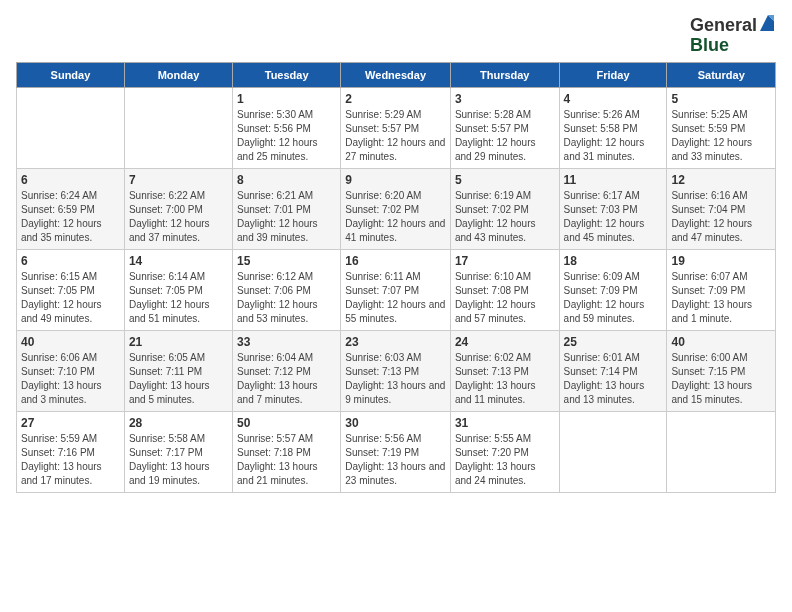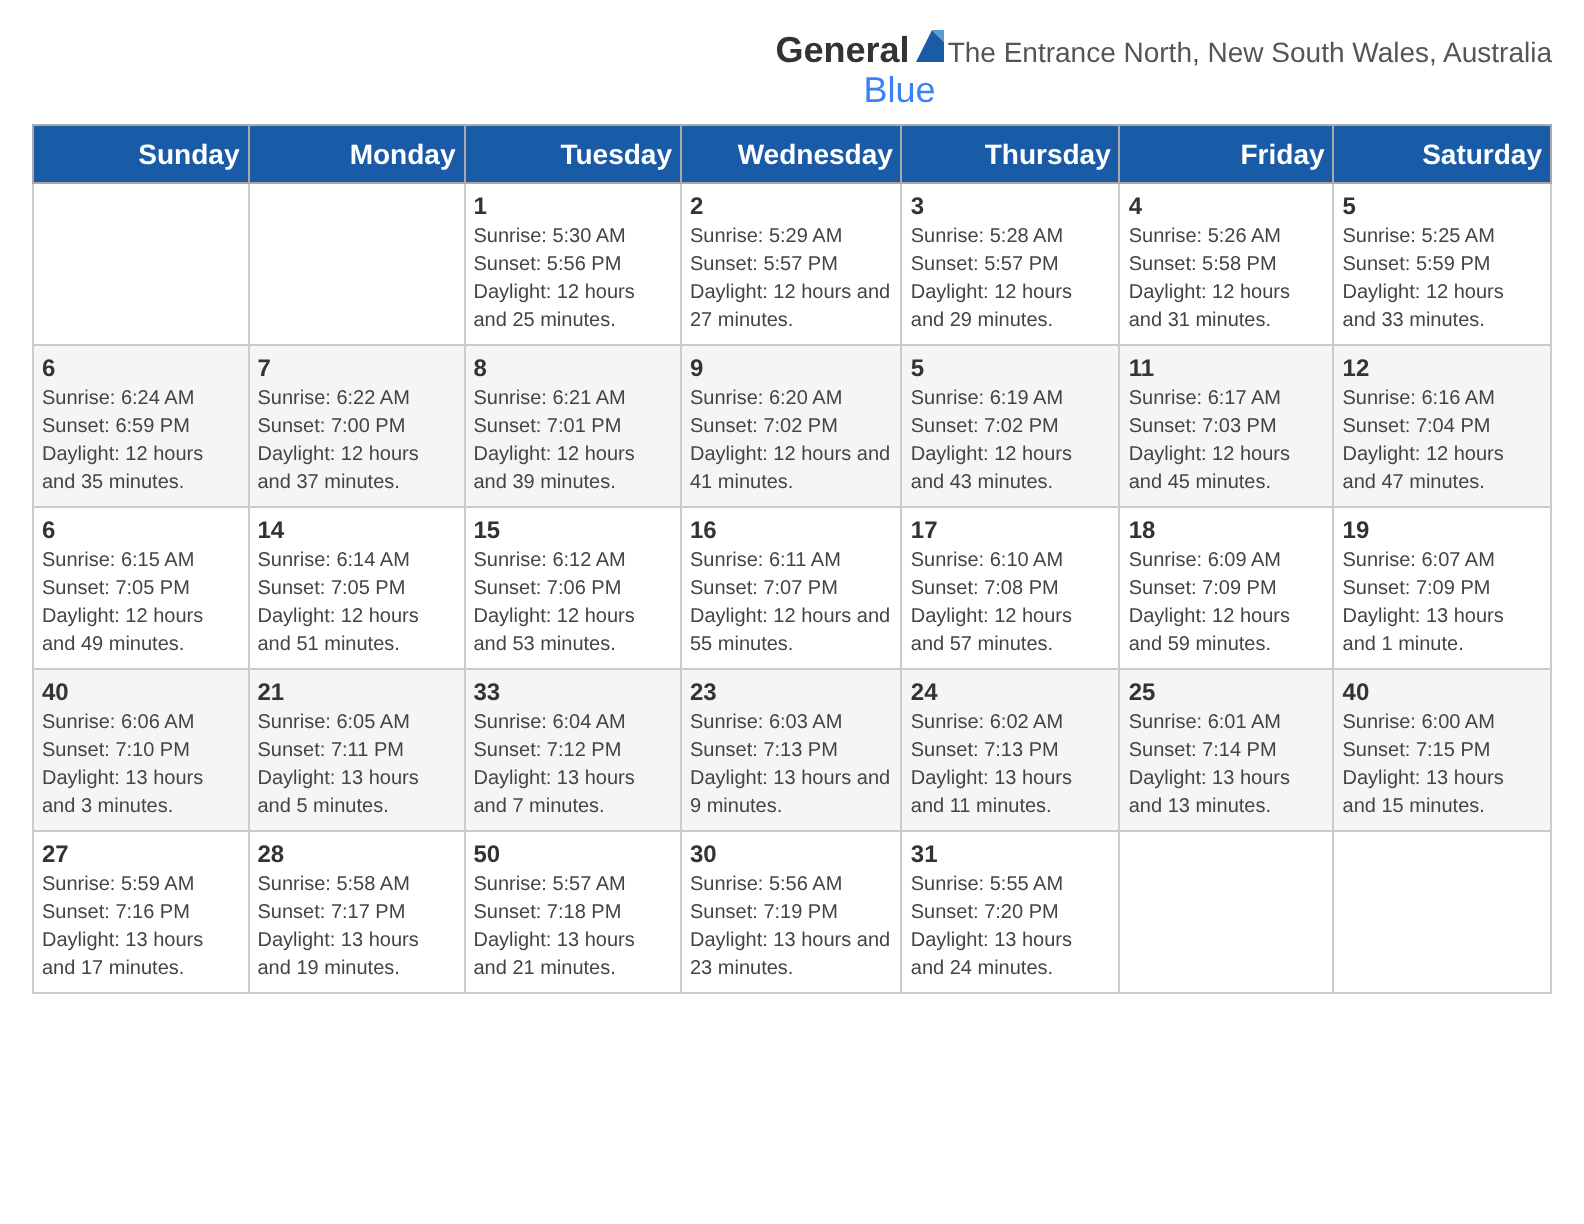--- a/index.html
+++ b/index.html
@@ -22,23 +22,22 @@
       align-items: flex-start;
       line-height: 1.1;
     }
     .logo-general {
       font-size: 18px;
       font-weight: bold;
       color: #333;
     }
     .logo-blue {
       font-size: 18px;
-      font-weight: normal;
-      color: #3b82f6;
-      margin-left: 44px;
+      font-weight: bold;
+      color: #14532d;
     }
     .title-section {
       text-align: right;
     }
     .month-title {
       font-size: 36px;
       font-weight: bold;
       color: #333;
     }
     .location-title {
@@ -48,22 +47,22 @@
     }
     .calendar-table {
       width: 100%;
       border-collapse: collapse;
       font-size: 11px;
     }
     .calendar-table thead tr th {
       background-color: #1a5ba8;
       color: #fff;
       padding: 6px 4px;
-      text-align: right;
-      font-size: 14px;
+      text-align: center;
+      font-size: 11px;
       border: 1px solid #aaa;
     }
     .calendar-table tbody tr td {
       border: 1px solid #ccc;
       vertical-align: top;
       padding: 4px;
       height: 80px;
       width: 113px;
       background: #fff;
     }
@@ -94,21 +93,20 @@
     <div style="display:flex;align-items:center;">
       <span class="logo-general">General</span>
       <svg width="18" height="18" viewBox="0 0 18 18" style="margin-left:1px;margin-top:-4px;">
         <polygon points="2,16 16,16 16,6 10,0" fill="#1a5ba8"></polygon>
         <polygon points="10,0 16,6 16,0" fill="#5b9bd5"></polygon>
       </svg>
     </div>
     <span class="logo-blue">Blue</span>
   </div>
   <div class="title-section">
-    <div class="location-title">The Entrance North, New South Wales, Australia</div>
   </div>
 </div>
 
 <table class="calendar-table">
   <thead>
     <tr>
     <th>Sunday</th>
         <th>Monday</th>
         <th>Tuesday</th>
         <th>Wednesday</th>

